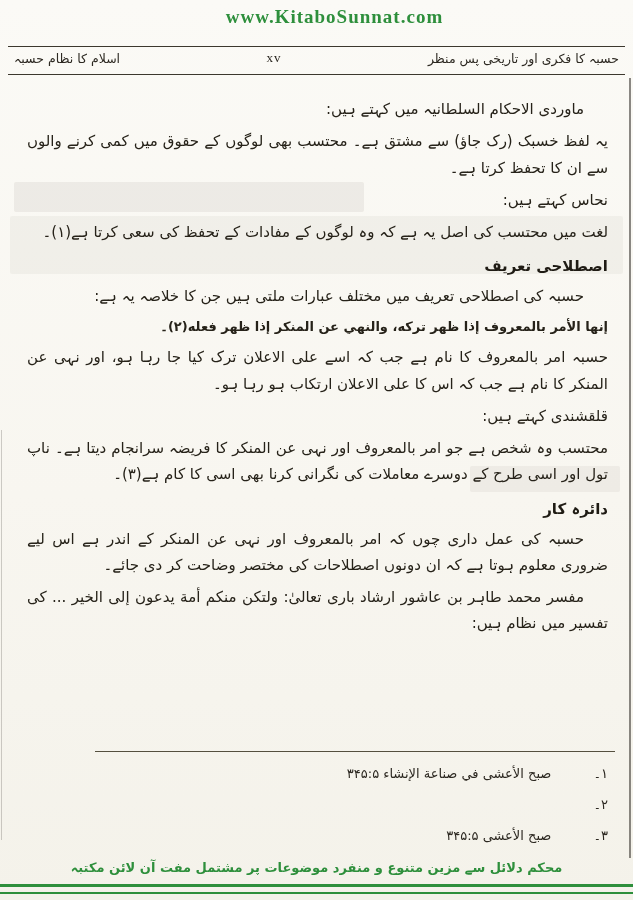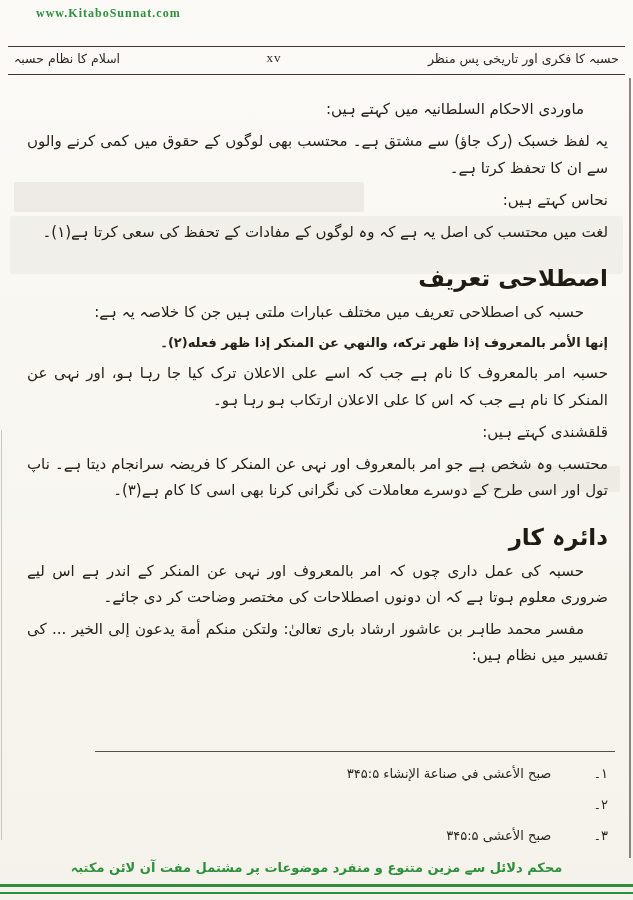--- a/index.html
+++ b/index.html
@@ -20,23 +20,23 @@
   .edge-right { top: 78px; bottom: 42px; right: 2px; width: 2px; }
   .edge-left  { top: 430px; bottom: 60px; left: 1px; width: 1px; background: rgba(45,42,36,0.22); }
   .shadow-band { position: absolute; background: rgba(110,105,92,0.09); border-radius: 2px; }
   .band-1 { top: 182px; left: 14px; width: 350px; height: 30px; }
   .band-2 { top: 216px; left: 10px; right: 10px; height: 58px; background: rgba(110,105,92,0.06); }
   .band-3 { top: 466px; left: 470px; width: 150px; height: 26px; background: rgba(110,105,92,0.07); }
 
   
   .watermark {
     position: absolute; top: 6px; left: 0; right: 0;
-    text-align: left;
+    text-align: center;
     font-family: "Liberation Serif", serif;
-    font-weight: bold; font-size: 12px;
+    font-weight: bold; font-size: 19px;
     letter-spacing: 1px;
     color: #2e8f3c;
     padding-left: 36px;
   }
 
   
   .rule { position: absolute; left: 8px; right: 8px; height: 1px; background: #3c382e; }
   .rule-top { top: 46px; }
   .rule-bottom { top: 74px; }
   .header {
@@ -53,22 +53,22 @@
   
   .body-text {
     position: absolute; top: 96px; left: 27px; right: 25px;
     direction: rtl;
     text-align: justify;
     font-size: 15px;
   }
   .para { margin: 0 0 6px 0; line-height: 1.75; }
   .indent { text-indent: 24px; }
   .heading {
-    font-size: 23px; font-weight: bold;
-    margin: 20px 0 8px 0;
+    font-size: 15px; font-weight: bold;
+    margin: 12px 0 8px 0;
     text-align: right;
     color: #1f1b14;
   }
   .arabic { font-weight: bold; font-size: 13px; }
 
   
   .fn-rule { position: absolute; top: 751px; left: 95px; right: 18px; height: 1px; background: #55503f; }
   .footnotes {
     position: absolute; top: 764px; left: 27px; right: 25px;
     direction: rtl; font-size: 13px; color: #2b2720;

